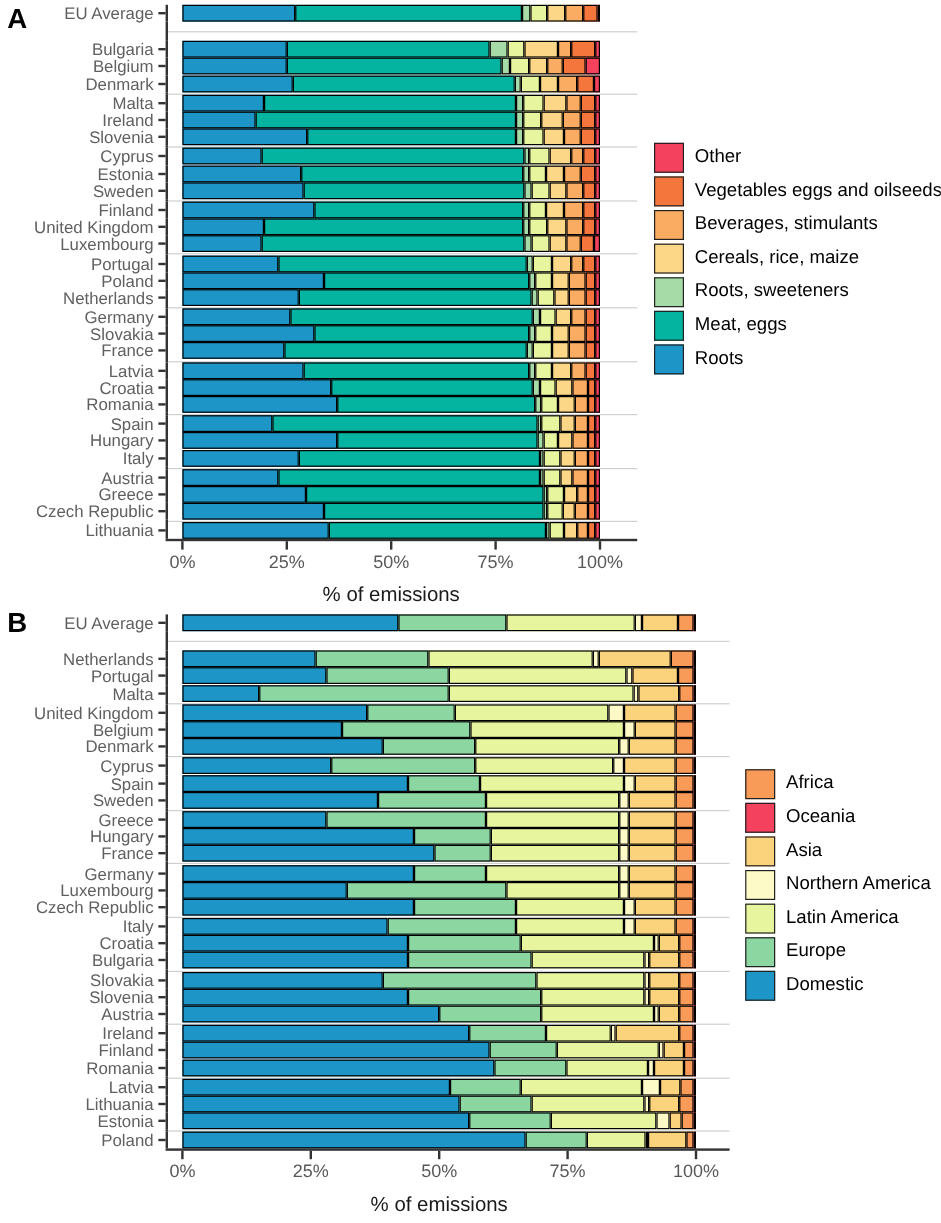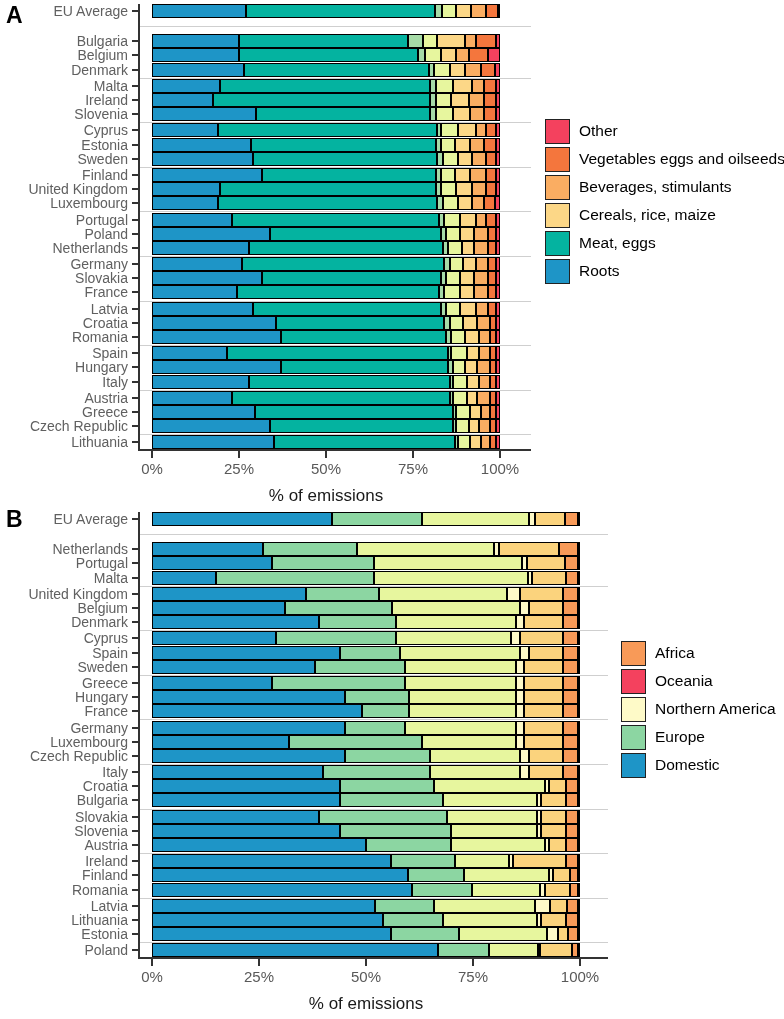--- a/index.html
+++ b/index.html
@@ -1243,40 +1243,52 @@
     </div>
     <div class="litem">
       <div class="lkey" style="background: rgb(250, 173, 98);"></div>
       <div class="llab">Beverages, stimulants</div>
     </div>
     <div class="litem">
       <div class="lkey" style="background: rgb(252, 215, 135);"></div>
       <div class="llab">Cereals, rice, maize</div>
     </div>
     <div class="litem">
+      <div class="lkey" style="background: rgb(166, 219, 167);"></div>
+      <div class="llab">Roots, sweeteners</div>
+    </div>
+    <div class="litem">
       <div class="lkey" style="background: rgb(4, 179, 160);"></div>
       <div class="llab">Meat, eggs</div>
     </div>
     <div class="litem">
       <div class="lkey" style="background: rgb(30, 149, 199);"></div>
       <div class="llab">Roots</div>
     </div>
   </div>
 <div class="legend" id="legend1">
     <div class="litem">
       <div class="lkey" style="background: rgb(248, 154, 88);"></div>
       <div class="llab">Africa</div>
     </div>
     <div class="litem">
       <div class="lkey" style="background: rgb(244, 65, 94);"></div>
       <div class="llab">Oceania</div>
     </div>
     <div class="litem">
+      <div class="lkey" style="background: rgb(251, 211, 125);"></div>
+      <div class="llab">Asia</div>
+    </div>
+    <div class="litem">
       <div class="lkey" style="background: rgb(254, 250, 200);"></div>
       <div class="llab">Northern America</div>
+    </div>
+    <div class="litem">
+      <div class="lkey" style="background: rgb(231, 246, 158);"></div>
+      <div class="llab">Latin America</div>
     </div>
     <div class="litem">
       <div class="lkey" style="background: rgb(140, 214, 162);"></div>
       <div class="llab">Europe</div>
     </div>
     <div class="litem">
       <div class="lkey" style="background: rgb(30, 149, 199);"></div>
       <div class="llab">Domestic</div>
     </div>
   </div>

